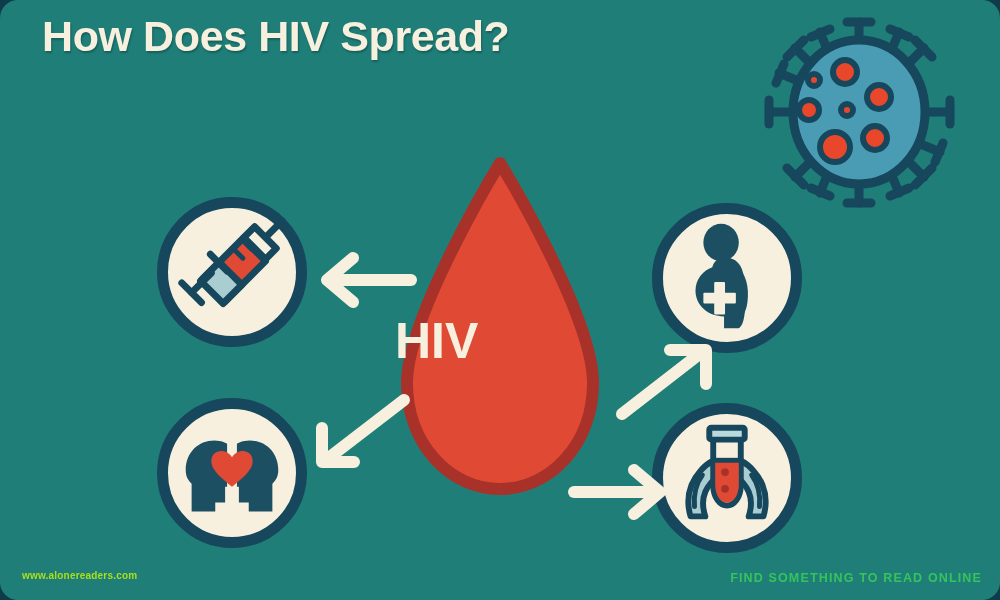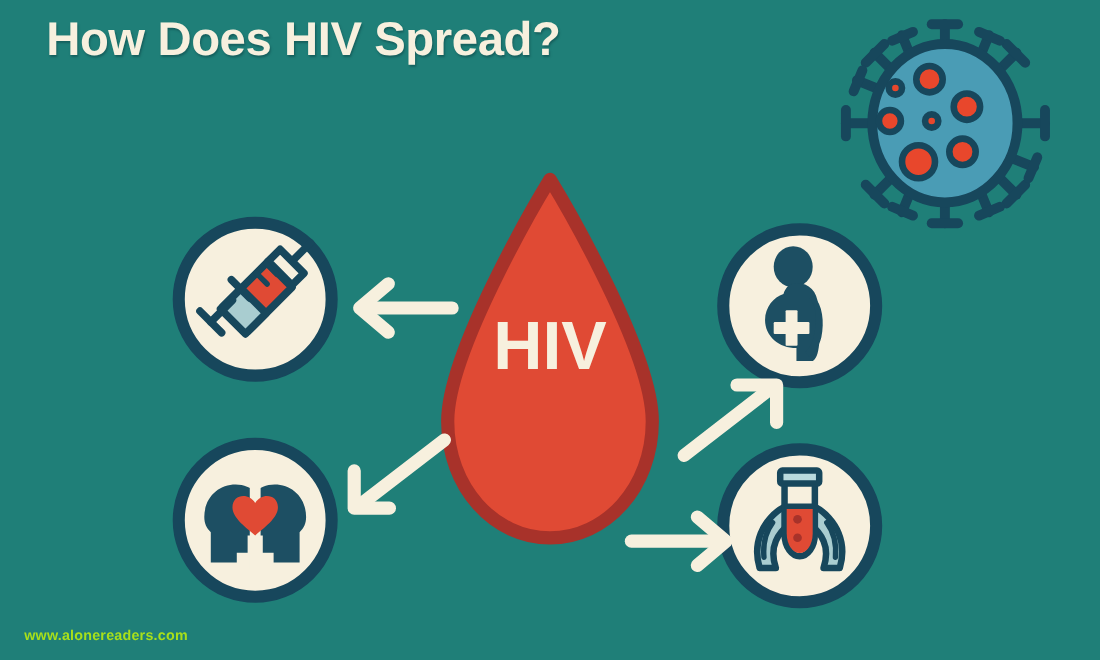--- a/index.html
+++ b/index.html
@@ -7,20 +7,21 @@
     padding: 0;
     background: #0e3c4a;
   }
   #canvas {
     position: relative;
     width: 1000px;
     height: 600px;
     overflow: hidden;
     background: #1f7f78;
     font-family: "Liberation Sans", sans-serif;
+    border-radius: 18px;
     -webkit-font-smoothing: antialiased;
   }
 
   
   #title-block {
     position: absolute;
     left: 42px;
     top: 14px;
     width: 720px;
   }
@@ -57,24 +58,23 @@
   #blood-drop {
     position: absolute;
     left: 395px;
     top: 155px;
     width: 210px;
     height: 342px;
   }
   #drop-label {
     position: absolute;
     left: 395px;
-    top: 284px;
+    top: 316px;
     width: 210px;
-    text-align: center;
-    font-size: 62px;
+    font-size: 50px;
     font-weight: bold;
     color: #f7f0de;
     letter-spacing: 0px;
     line-height: 1;
     pointer-events: none;
   }
 
   
   .icon-circle {
     position: absolute;
@@ -96,21 +96,21 @@
   #arrow-left      { left: 313px; top: 248px; width: 105px; height: 64px; }
   #arrow-down-left { left: 308px; top: 388px; width: 108px; height: 86px; }
   #arrow-up-right  { left: 612px; top: 336px; width: 112px; height: 88px; }
   #arrow-right     { left: 566px; top: 458px; width: 112px; height: 68px; }
 
   
   #footer-site {
     position: absolute;
     left: 22px;
     top: 570px;
-    font-size: 13px;
+    font-size: 10px;
     font-weight: bold;
     color: #a8e01a;
     letter-spacing: 0.2px;
   }
   #footer-tagline {
     position: absolute;
     right: 18px;
     top: 571px;
     font-size: 12.5px;
     font-weight: bold;
@@ -293,14 +293,15 @@
   <div class="arrow" id="arrow-right">
     <svg viewBox="0 0 112 68" xmlns="http://www.w3.org/2000/svg">
       <g fill="none" stroke="#f7f0de" stroke-width="12" stroke-linecap="round" stroke-linejoin="round">
         <line x1="8" y1="34" x2="92" y2="34"></line>
         <polyline points="68,12 94,34 68,56"></polyline>
       </g>
     </svg>
   </div>
 
   <div id="footer-site">www.alonereaders.com</div>
+  <div id="footer-tagline">FIND SOMETHING TO READ ONLINE</div>
 
 </div>
 
 </body></html>

